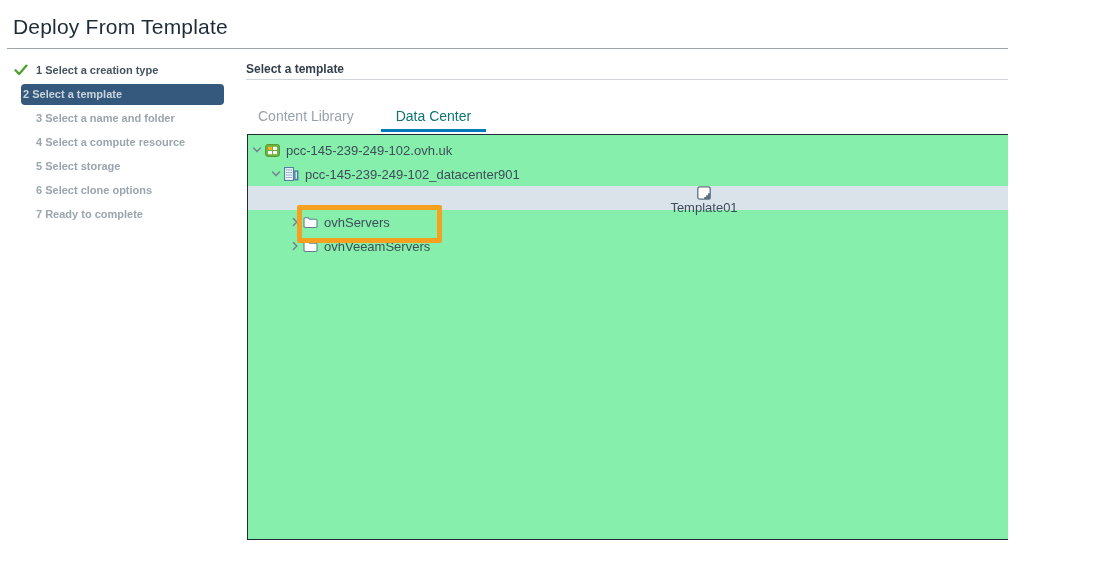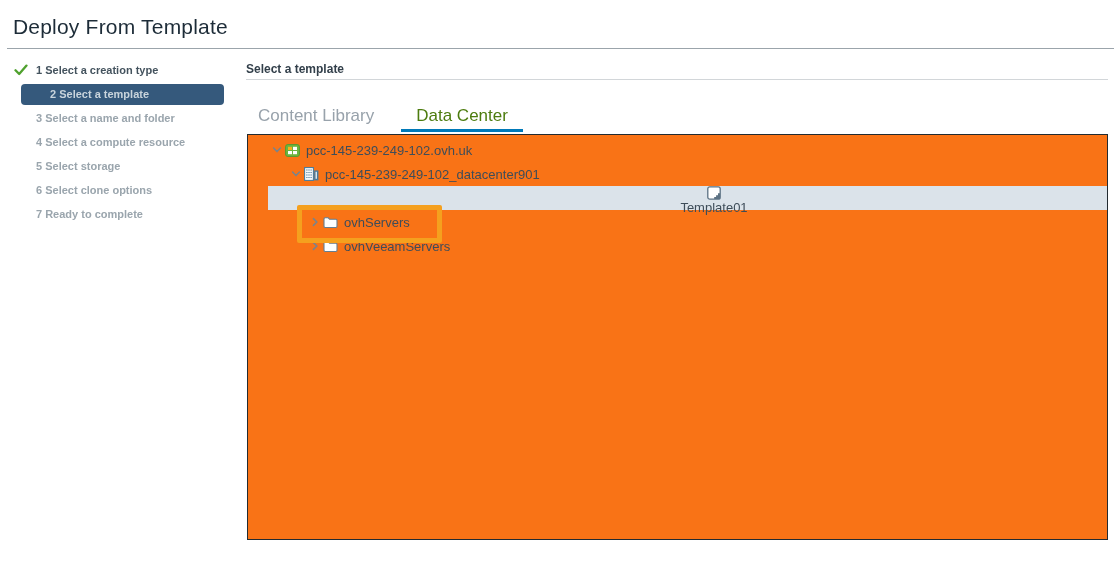--- a/index.html
+++ b/index.html
@@ -1,42 +1,42 @@
 <!DOCTYPE html>
 <html><head>
 <meta charset="utf-8">
 <style>
   * { margin:0; padding:0; box-sizing:border-box; }
   html,body { background:#ffffff; }
   body { font-family:"Liberation Sans", sans-serif; }
-  .screen { position:relative; width:1119px; height:570px; background:#fff; overflow:hidden; }
+  .screen { position:relative; width:1008px; height:570px; background:#fff; overflow:hidden; }
 
   
   .page-title { position:absolute; left:13px; top:15px; font-size:21px; font-weight:400; color:#1d2c38; letter-spacing:.2px; }
   .title-rule { position:absolute; left:7px; top:48px; width:1107px; height:1px; background:#9ba4ab; }
 
   
   .steps { position:absolute; left:0; top:58px; width:242px; }
   .step { position:relative; height:24px; display:flex; align-items:center; padding-left:36px; font-size:11px; font-weight:700; white-space:nowrap; }
   .step.completed { color:#44535e; }
   .step.upcoming { color:#9aa5ad; }
-  .step.active { width:203px; height:21px; margin:1.5px 0 1.5px 21px; padding-left:29px; background:#35597c; border-radius:4px; color:#c9d4dc; }
+  .step.active { width:203px; height:21px; margin:1.5px 0 1.5px 21px; padding-left:2px; background:#35597c; border-radius:4px; color:#c9d4dc; }
   .step .check { position:absolute; left:14px; top:6px; width:14px; height:12px; display:flex; }
 
   
   .section-title { position:absolute; left:246px; top:62px; font-size:12px; font-weight:700; color:#323f4a; }
   .section-rule { position:absolute; left:246px; top:79px; width:862px; height:1px; background:#d2d6d9; }
 
   
   .tabs { position:absolute; left:243px; top:103px; display:flex; gap:12px; }
-  .tab { height:29px; display:flex; align-items:center; padding:0 15px; font-size:17px; color:#98a2ab; border-bottom:3px solid transparent; cursor:pointer; }
-  .tab.active { color:#4d7c0f; border-bottom-color:#0079b8; }
+  .tab { height:29px; display:flex; align-items:center; padding:0 15px; font-size:14px; color:#98a2ab; border-bottom:3px solid transparent; cursor:pointer; }
+  .tab.active { color:#0f766e; border-bottom-color:#0079b8; }
 
   
-  .tree-panel { position:absolute; left:247px; top:134px; width:861px; height:406px; border:1px solid #222b31; background:#f97316; padding-top:3px; overflow:hidden;padding-left:20px; }
+  .tree-panel { position:absolute; left:247px; top:134px; width:861px; height:406px; border:1px solid #222b31; background:#86efac; padding-top:3px; overflow:hidden; }
   .tree-row { height:24px; display:flex; align-items:center; font-size:13px; color:#3e4d59; white-space:nowrap; }
   .tree-row.selected { background:#dbe3ea; }
   .expander { width:13px; margin-right:2px; display:flex; justify-content:center; align-items:center; }
   .tree-icon { width:15px; height:15px; margin-right:6px; display:flex; justify-content:center; align-items:center; }
   .tree-label { padding-right:6px; }
 
   
   .annotation { position:absolute; left:297px; top:205px; width:145px; height:38px; border:5px solid #f5a01e; border-radius:2px; z-index:5; pointer-events:none; }
 </style>
 </head>

